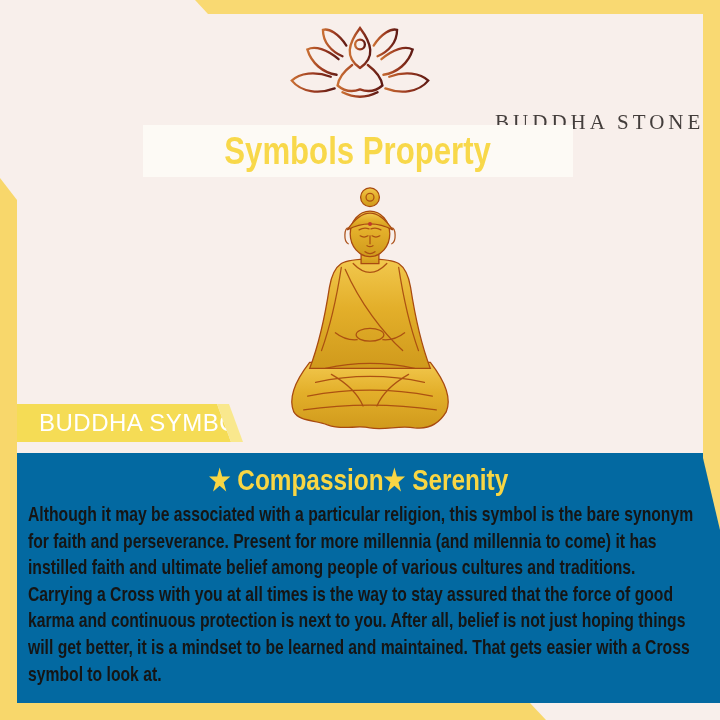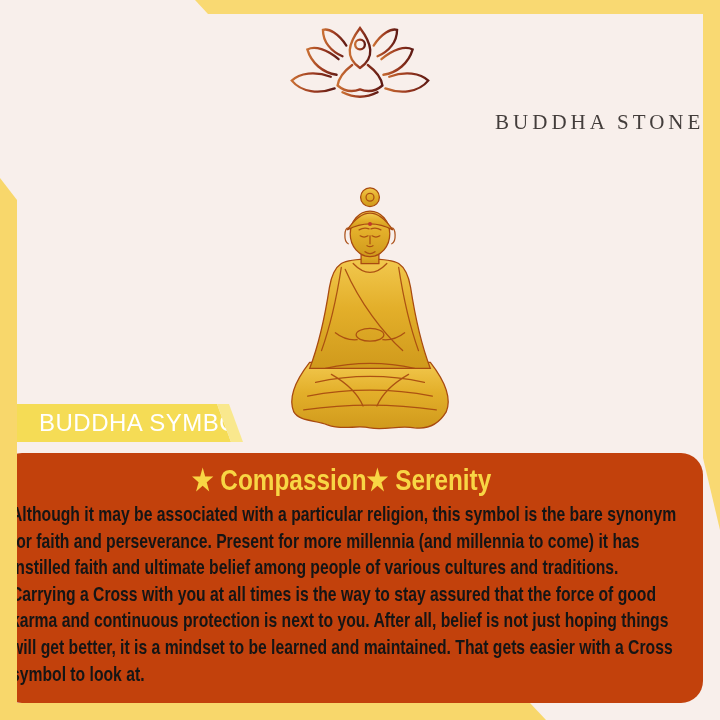--- a/index.html
+++ b/index.html
@@ -33,21 +33,21 @@
 
   
   .ribbon{position:absolute;left:17px;top:404px;width:224px;height:38px;background:#f5dc55;
     clip-path:polygon(0 0,200px 0,214px 38px,0 38px);}
   .ribbon-flap{position:absolute;left:213px;top:404px;width:30px;height:38px;background:#f9e88d;
     clip-path:polygon(4px 0,16px 0,30px 38px,18px 38px);}
   .ribbon-label{position:absolute;left:22px;top:0;height:38px;line-height:37px;
     color:#ffffff;font-size:24px;font-weight:400;letter-spacing:0.5px;white-space:nowrap;}
 
   
-  .content{position:absolute;left:0;top:453px;width:703px;height:250px;background:#c2410c;border-radius:22px;}
+  .content{position:absolute;left:17px;top:453px;width:703px;height:250px;background:#0369a1;}
   .headline{position:absolute;left:0;top:10px;width:683px;text-align:center;
     font-size:29px;font-weight:700;color:#f8d644;white-space:nowrap;
     transform:scaleX(0.84);transform-origin:50% 50%;}
   .paragraph{position:absolute;left:11px;top:48px;width:900px;margin:0;
     font-size:21px;font-weight:700;line-height:26.6px;color:#151515;
     transform:scaleX(0.748);transform-origin:0 0;letter-spacing:0;}
 </style>
 </head>
 <body>
 
@@ -71,20 +71,23 @@
         <path d="M94,22 C102,10 112,4 118,6 C118,18 110,28 98,33"></path>
         <path d="M58,36 C46,26 34,22 26,26 C30,40 42,50 56,52"></path>
         <path d="M102,36 C114,26 126,22 134,26 C130,40 118,50 104,52"></path>
         <path d="M50,54 C34,48 18,50 10,58 C20,70 38,72 54,66"></path>
         <path d="M110,54 C126,48 142,50 150,58 C140,70 122,72 106,66"></path>
       </g>
     </svg>
     <div class="brand">BUDDHA STONES</div>
   </div>
 
+  <div class="title-band">
+    <div class="title-text">Symbols Property</div>
+  </div>
 
   <svg class="buddha" width="188" height="258" viewBox="0 0 190 260" aria-hidden="true">
     <defs>
       <linearGradient id="goldg" x1="0" y1="0" x2="0" y2="1">
         <stop offset="0" stop-color="#f2c84e"></stop>
         <stop offset="0.45" stop-color="#e3af2a"></stop>
         <stop offset="1" stop-color="#d09a1c"></stop>
       </linearGradient>
     </defs>
 

